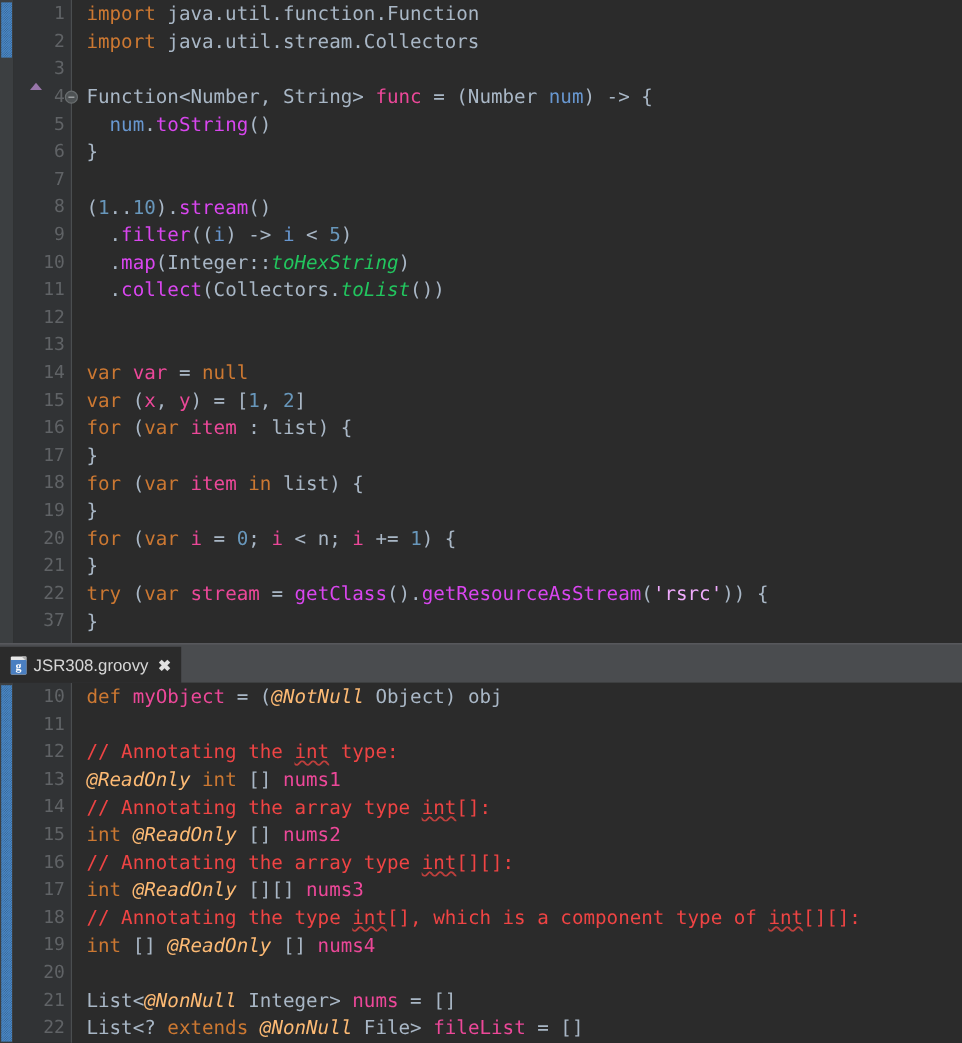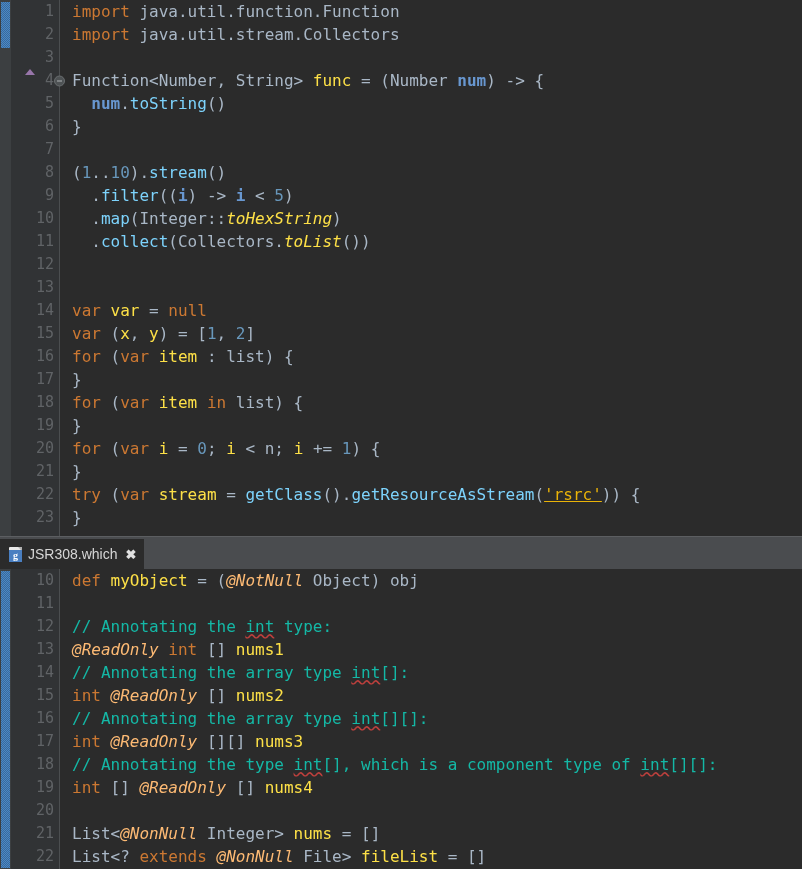--- a/index.html
+++ b/index.html
@@ -100,27 +100,27 @@
     line-height: 23px;
     white-space: pre;
     color: #a9b7c6;
     margin-left: 12px;
   }
   .line { height: 23px; }
 
   
   .kw       { color: #cc7832; }
   .txt      { color: #a9b7c6; }
-  .fn       { color: #7dd3fc; }
-  .fn-i     { color: #fde047; font-style: italic; text-align: right; }
-  .field    { color: #fde047; }
-  .param    { color: #6897d0; font-weight: bold; }
+  .fn       { color: #d946ef; }
+  .fn-i     { color: #22c55e; font-style: italic; text-align: right; }
+  .field    { color: #ec4899; }
+  .param    { color: #6897d0; }
   .num      { color: #6897bb; }
-  .str      { color: #eab308; text-decoration: underline; }
-  .comment  { color: #14b8a6; }
+  .str      { color: #f0abfc; }
+  .comment  { color: #ef4444; }
   .anno-g   { color: #fdba74; font-style: italic; }
   .err      { text-decoration-color: #a9b7c6; }
   .squiggle {
     text-decoration: underline wavy #bc3f3c;
     text-decoration-skip-ink: none;
   }
 
   
   #tab-bar {
     height: 32px;
@@ -199,31 +199,31 @@
       <div class="gutter-line">13</div>
       <div class="gutter-line">14</div>
       <div class="gutter-line">15</div>
       <div class="gutter-line">16</div>
       <div class="gutter-line">17</div>
       <div class="gutter-line">18</div>
       <div class="gutter-line">19</div>
       <div class="gutter-line">20</div>
       <div class="gutter-line">21</div>
       <div class="gutter-line">22</div>
-      <div class="gutter-line">23</div>
+      <div class="gutter-line">37</div>
     </div>
   <div class="code" id="code-top"><div class="line"><span class="kw">import</span><span class="txt"> java.util.function.Function</span></div><div class="line"><span class="kw">import</span><span class="txt"> java.util.stream.Collectors</span></div><div class="line">&nbsp;</div><div class="line"><span class="txt">Function&lt;Number, String&gt; </span><span class="field">func</span><span class="txt"> = (Number </span><span class="param">num</span><span class="txt">) -&gt; {</span></div><div class="line"><span class="txt">  </span><span class="param">num</span><span class="txt">.</span><span class="fn">toString</span><span class="txt">()</span></div><div class="line"><span class="txt">}</span></div><div class="line">&nbsp;</div><div class="line"><span class="txt">(</span><span class="num">1</span><span class="txt">..</span><span class="num">10</span><span class="txt">).</span><span class="fn">stream</span><span class="txt">()</span></div><div class="line"><span class="txt">  .</span><span class="fn">filter</span><span class="txt">((</span><span class="param">i</span><span class="txt">) -&gt; </span><span class="param">i</span><span class="txt"> &lt; </span><span class="num">5</span><span class="txt">)</span></div><div class="line"><span class="txt">  .</span><span class="fn">map</span><span class="txt">(Integer::</span><span class="fn-i">toHexString</span><span class="txt">)</span></div><div class="line"><span class="txt">  .</span><span class="fn">collect</span><span class="txt">(Collectors.</span><span class="fn-i">toList</span><span class="txt">())</span></div><div class="line">&nbsp;</div><div class="line">&nbsp;</div><div class="line"><span class="kw">var</span><span class="txt"> </span><span class="field">var</span><span class="txt"> = </span><span class="kw">null</span></div><div class="line"><span class="kw">var</span><span class="txt"> (</span><span class="field">x</span><span class="txt">, </span><span class="field">y</span><span class="txt">) = [</span><span class="num">1</span><span class="txt">, </span><span class="num">2</span><span class="txt">]</span></div><div class="line"><span class="kw">for</span><span class="txt"> (</span><span class="kw">var</span><span class="txt"> </span><span class="field">item</span><span class="txt"> : </span><span class="err">list</span><span class="txt">) {</span></div><div class="line"><span class="txt">}</span></div><div class="line"><span class="kw">for</span><span class="txt"> (</span><span class="kw">var</span><span class="txt"> </span><span class="field">item</span><span class="txt"> </span><span class="kw">in</span><span class="txt"> </span><span class="err">list</span><span class="txt">) {</span></div><div class="line"><span class="txt">}</span></div><div class="line"><span class="kw">for</span><span class="txt"> (</span><span class="kw">var</span><span class="txt"> </span><span class="field">i</span><span class="txt"> = </span><span class="num">0</span><span class="txt">; </span><span class="field">i</span><span class="txt"> &lt; </span><span class="err">n</span><span class="txt">; </span><span class="field">i</span><span class="txt"> += </span><span class="num">1</span><span class="txt">) {</span></div><div class="line"><span class="txt">}</span></div><div class="line"><span class="kw">try</span><span class="txt"> (</span><span class="kw">var</span><span class="txt"> </span><span class="field">stream</span><span class="txt"> = </span><span class="fn">getClass</span><span class="txt">().</span><span class="fn">getResourceAsStream</span><span class="txt">(</span><span class="str">'rsrc'</span><span class="txt">)) {</span></div><div class="line"><span class="txt">}</span></div></div>
 </div>
 
 <div id="tab-bar">
   <div class="tab">
     <span class="file-icon">
       <span class="g">g</span>
     </span>
-    <span>JSR308.which</span>
+    <span>JSR308.groovy</span>
     <span class="tab-close">✖</span>
   </div>
 </div>
 
 <div class="pane" id="pane-bottom">
   <div class="scroll-track">
     <div class="scroll-thumb" id="thumb-bottom" style="top:2px;height:297px;"></div>
   </div>
   <div class="gutter" id="gutter-bottom">
       <div class="gutter-line">10</div>

